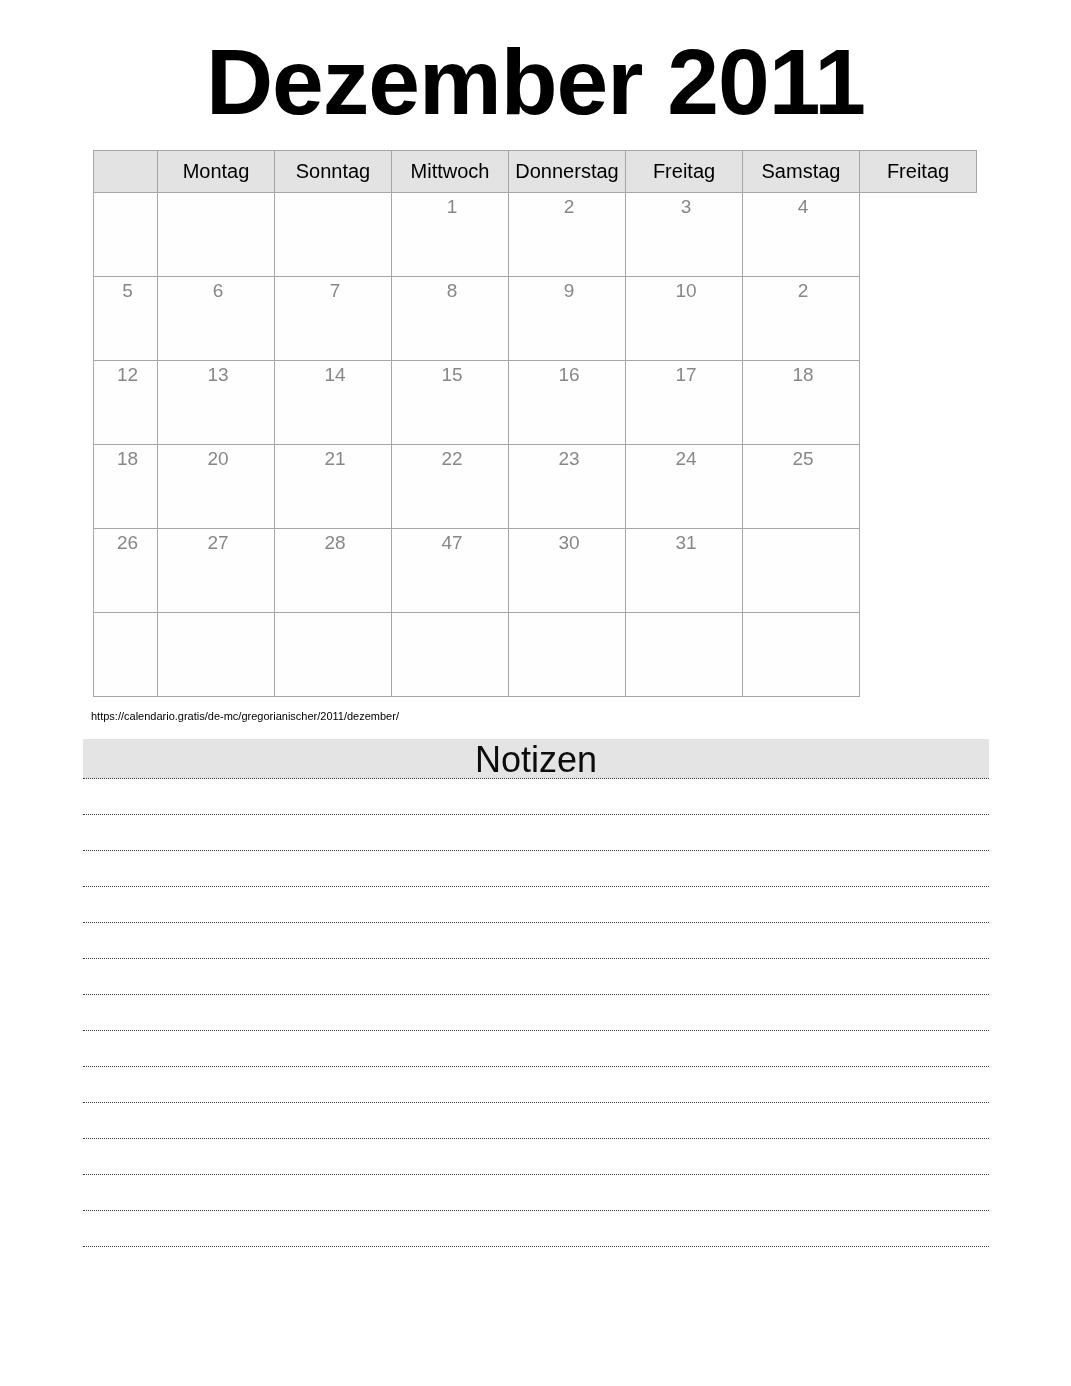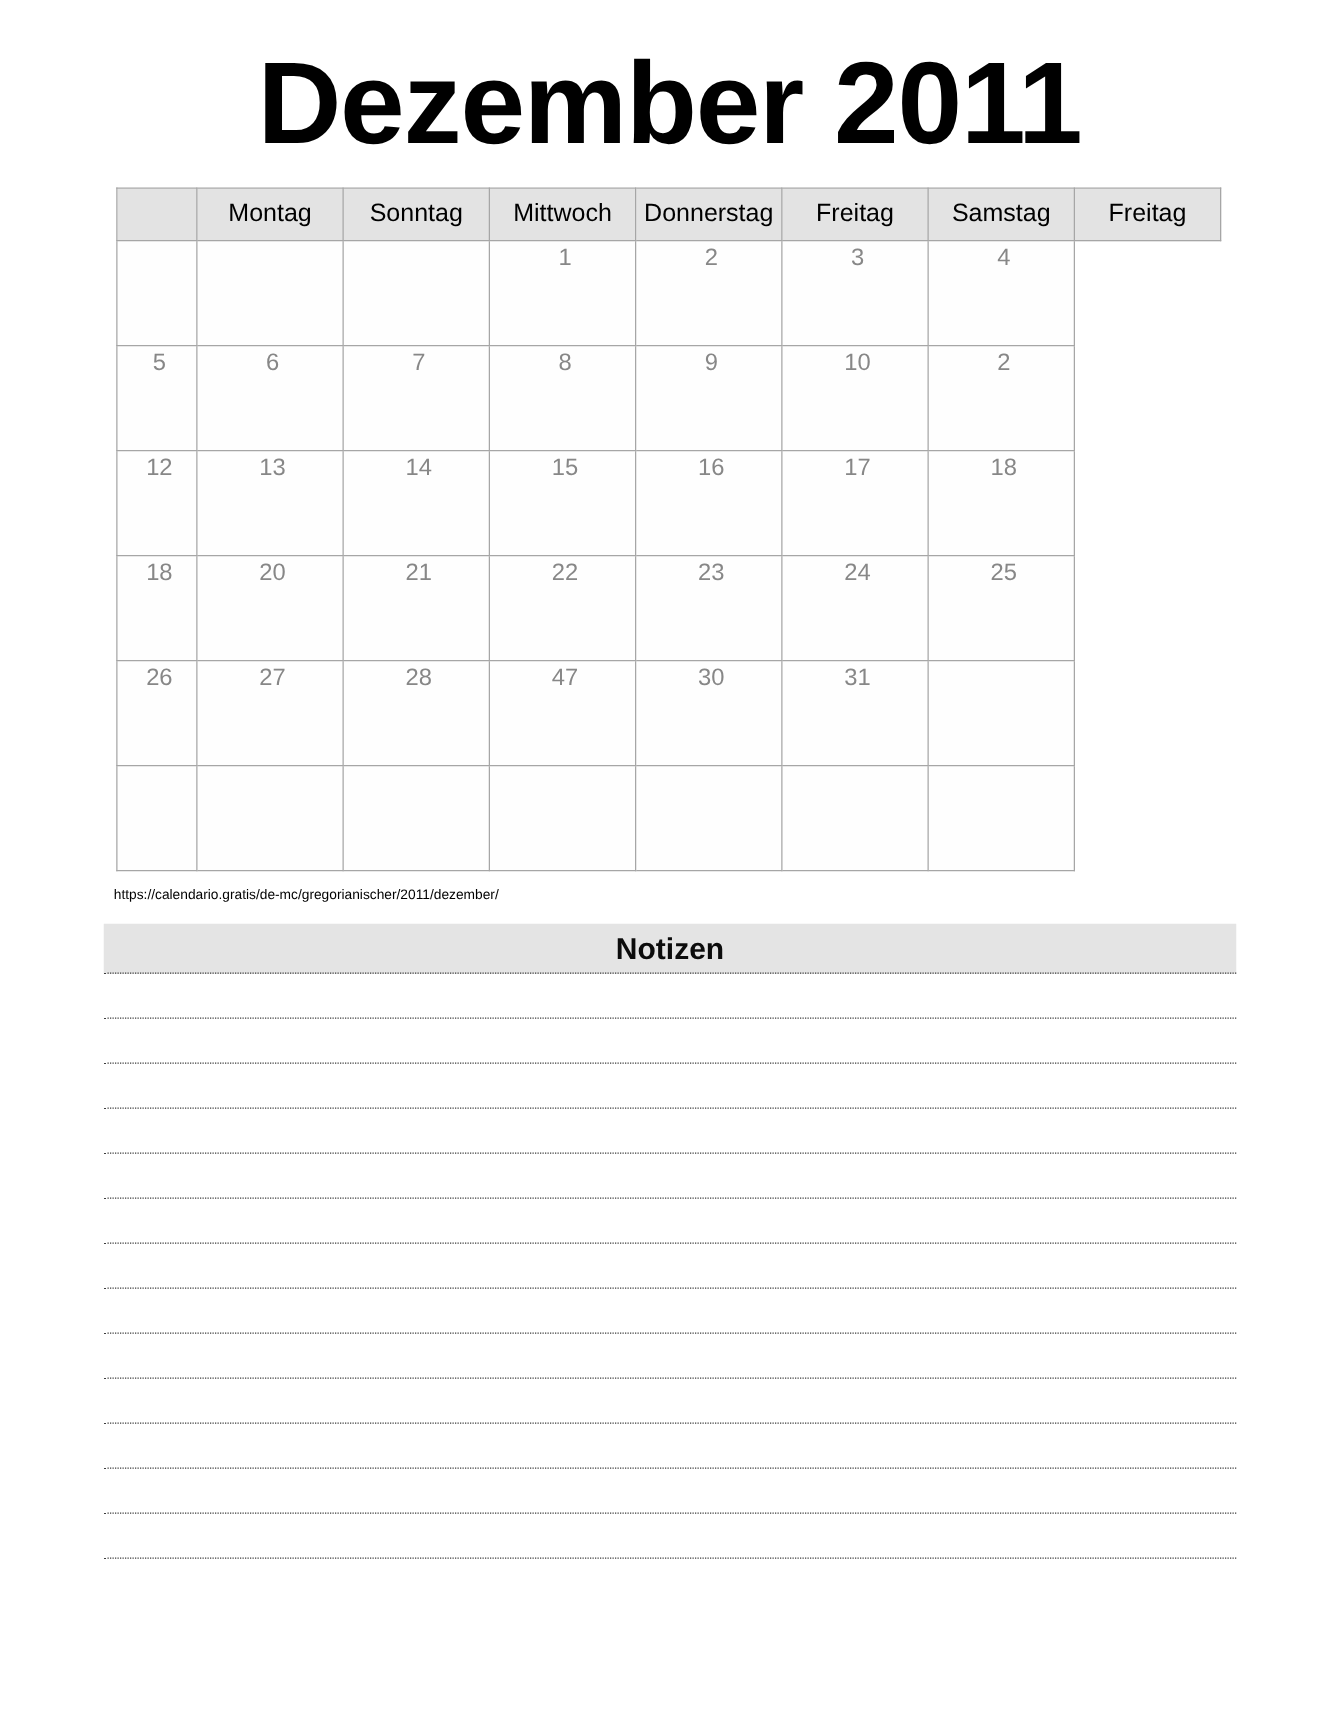--- a/index.html
+++ b/index.html
@@ -70,23 +70,23 @@
     line-height: 22px;
     color: #000;
   }
   .notes-header {
     margin: 12px 13px 0 83px;
     width: 906px;
     height: 40px;
     background: var(--notes-bar-bg);
     border-bottom: 1px dotted var(--dotted-line);
     text-align: center;
-    font-size: 24px;
+    font-size: 36px;
     line-height: 42px;
-    font-weight: 700;
+    font-weight: 400;
     color: #0c0c0c;
   }
   .notes-lines {
     margin: 0 0 0 83px;
     width: 906px;
   }
   .note-line {
     height: 36px;
     border-bottom: 1px dotted var(--dotted-line);
   }

